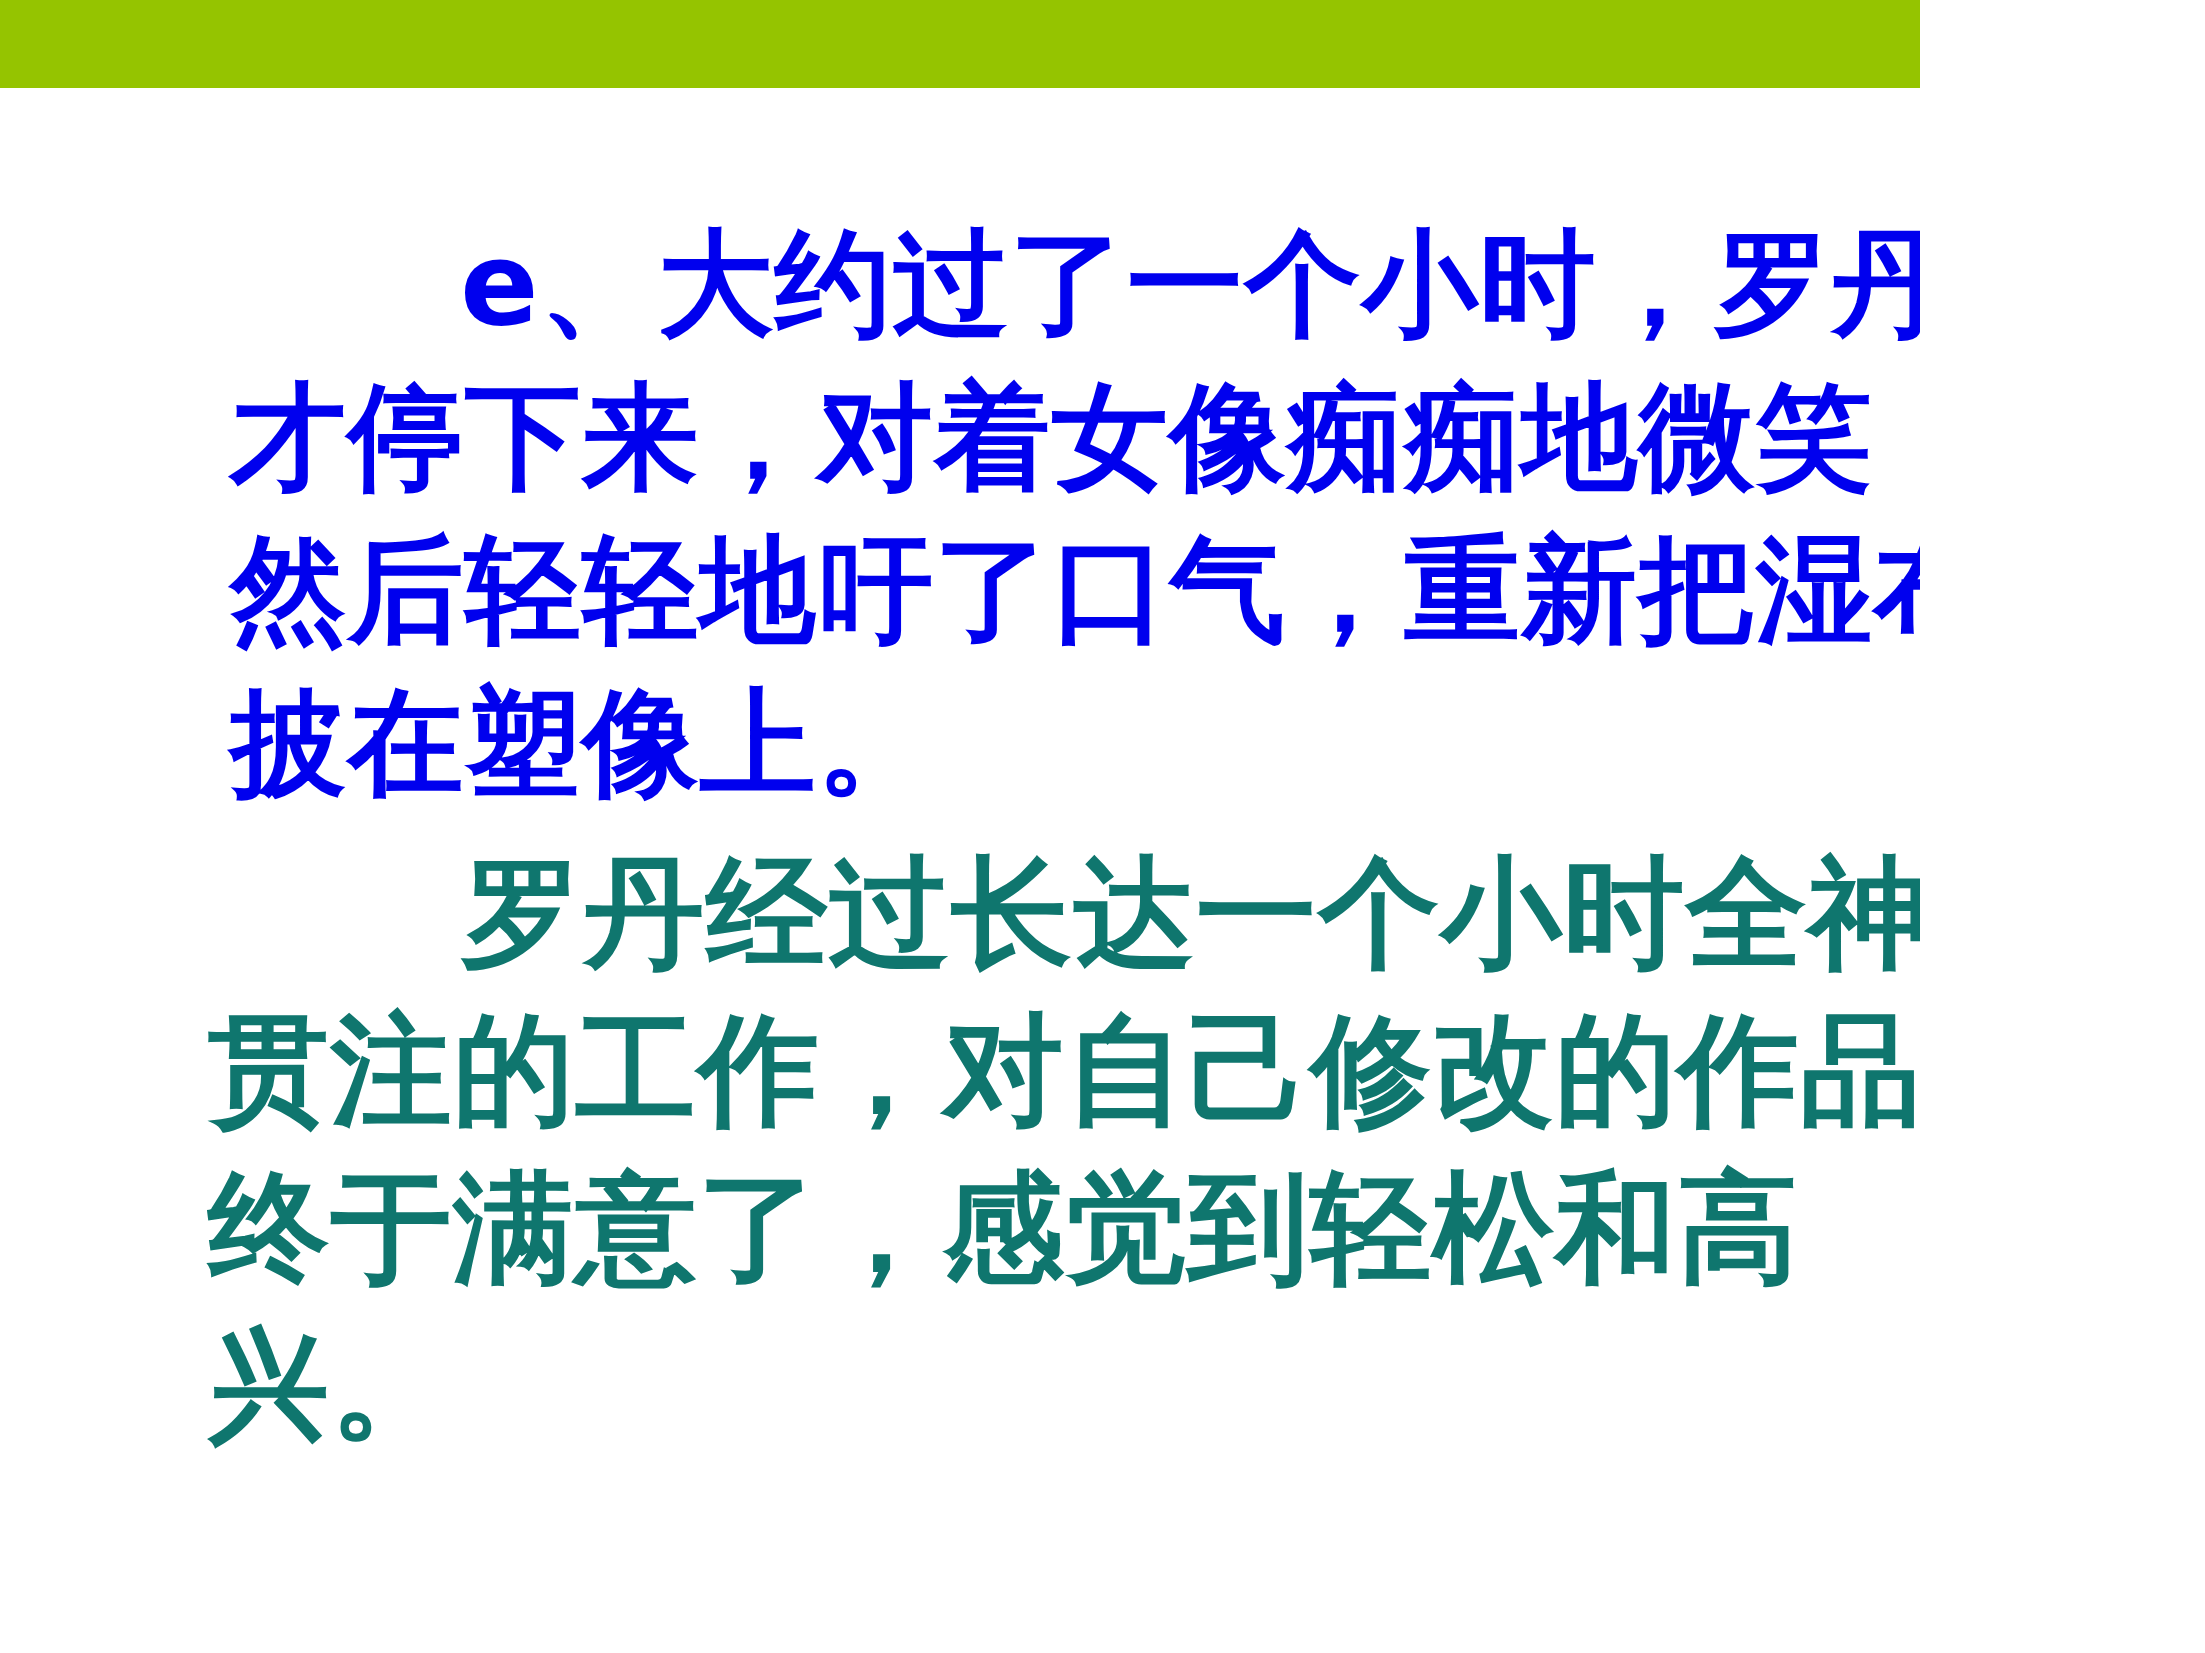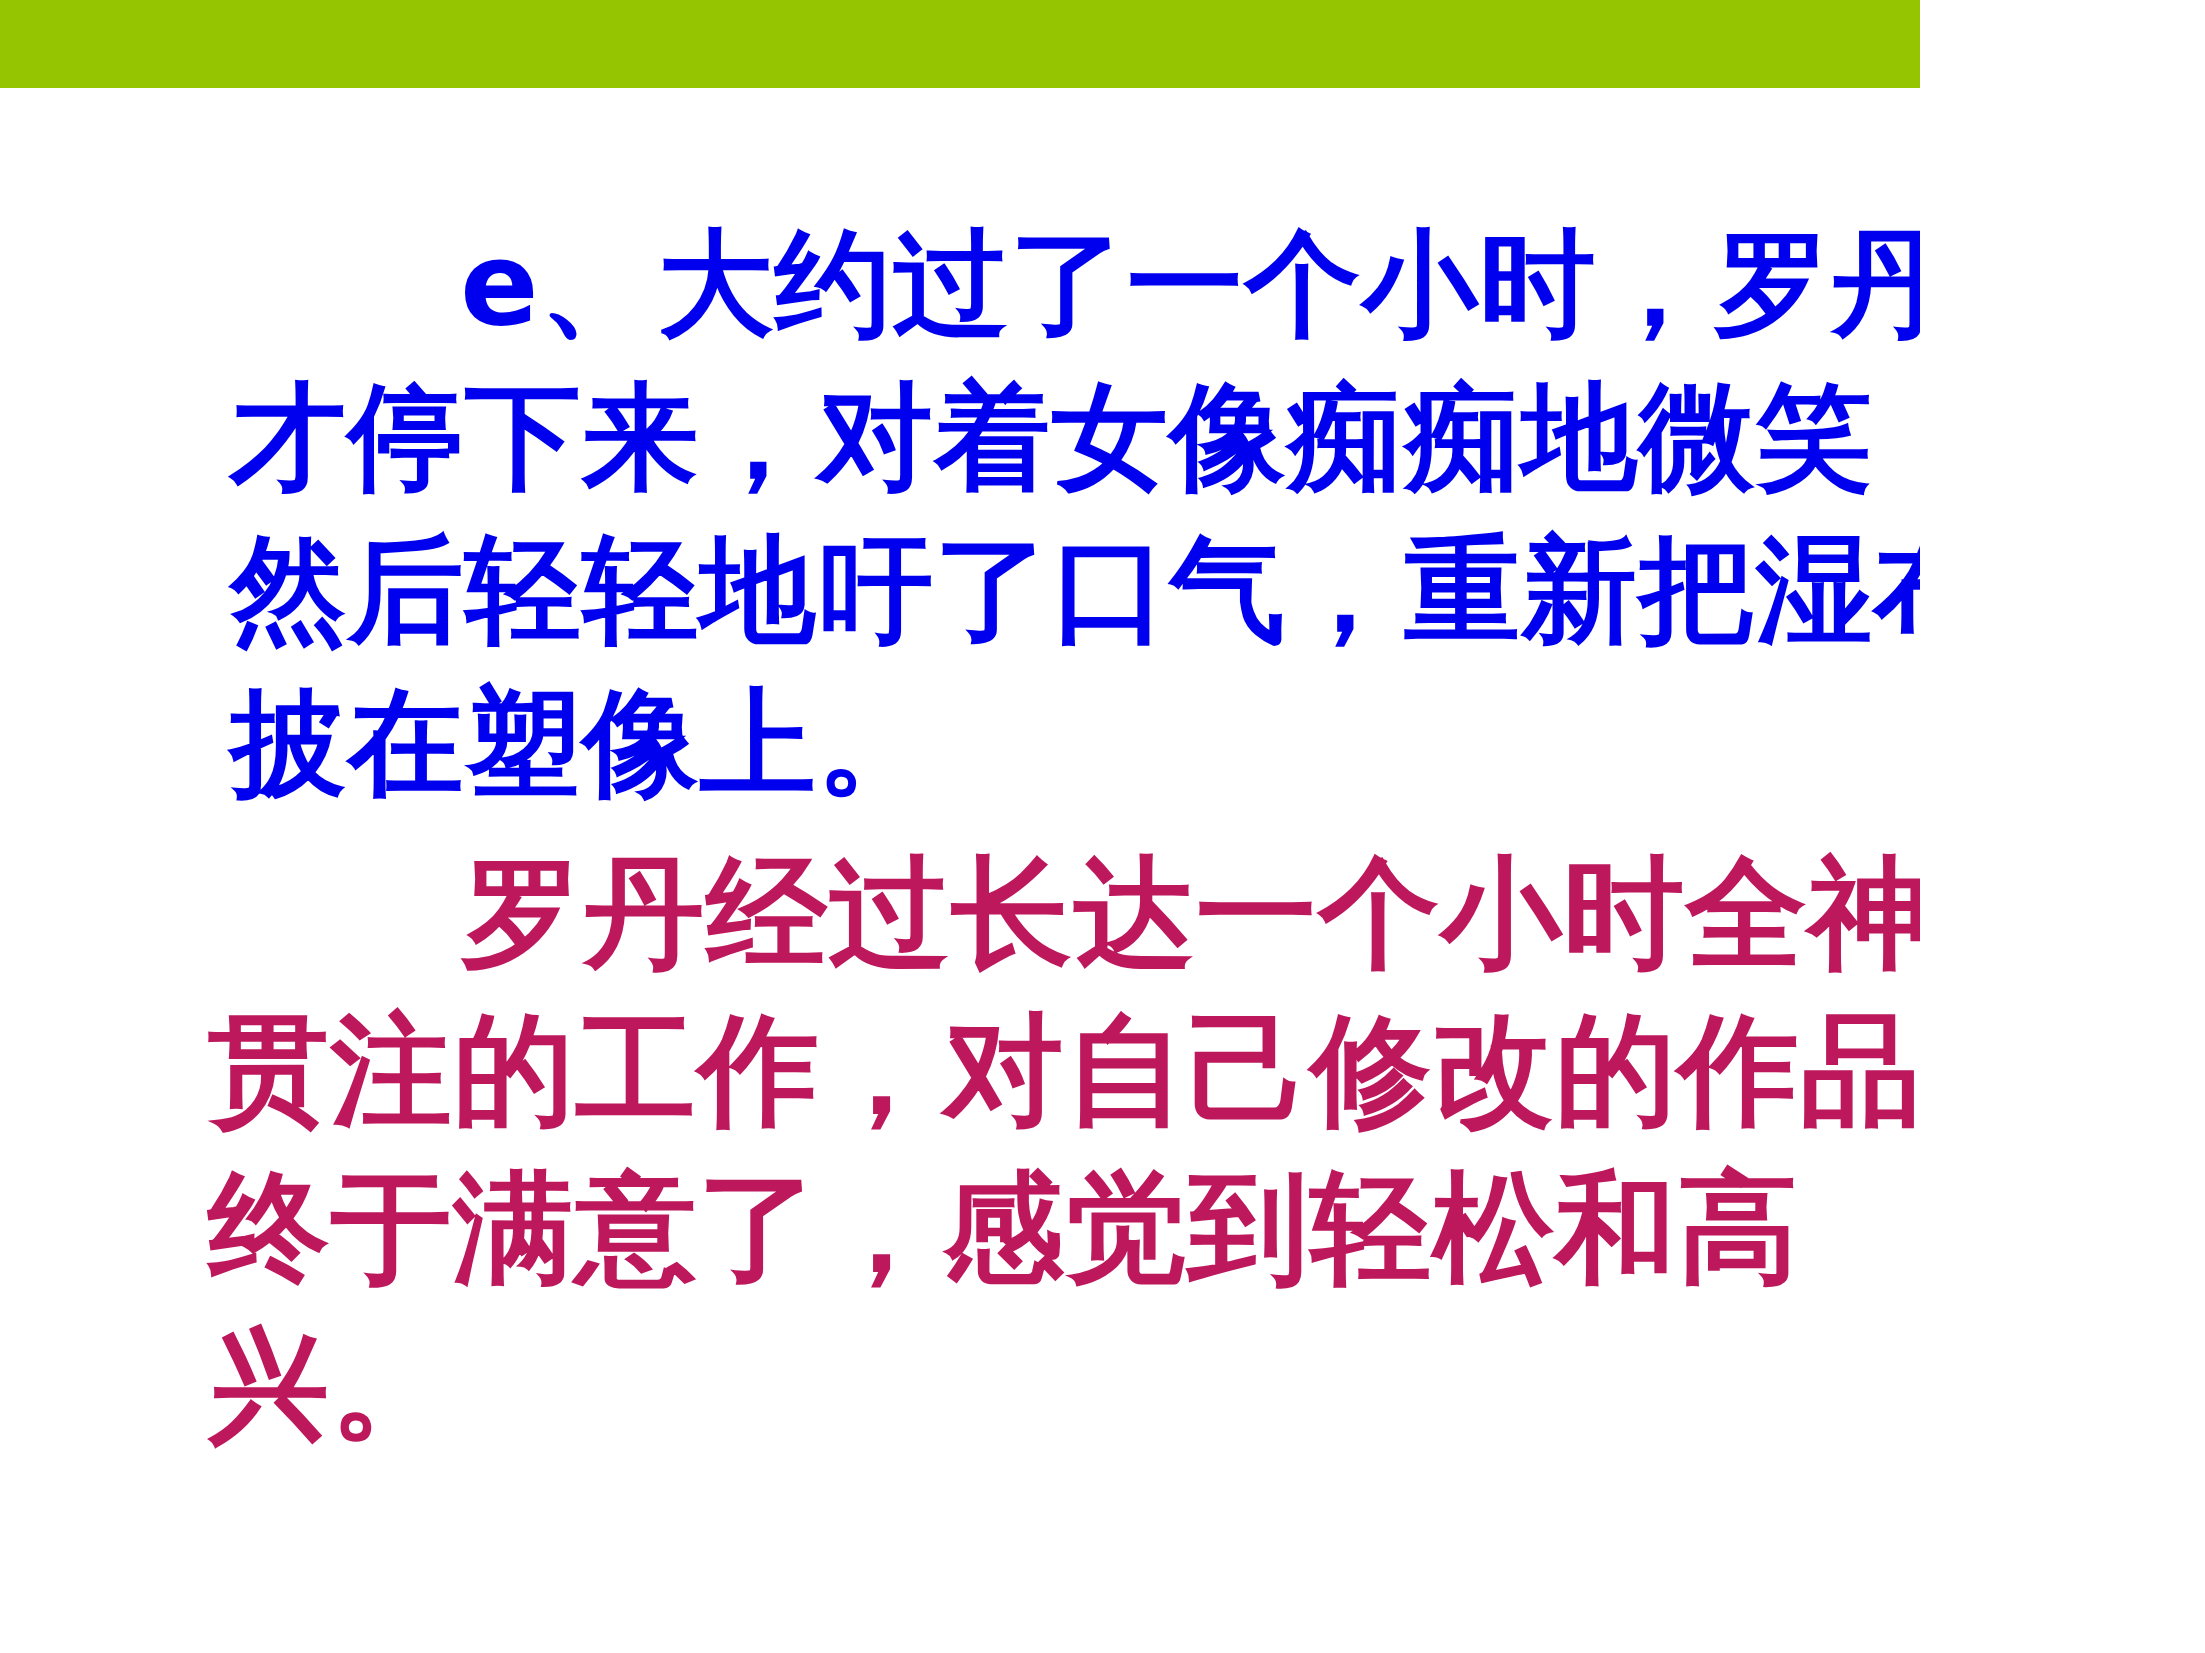--- a/index.html
+++ b/index.html
@@ -76,18 +76,18 @@
 <body>
 
 <div id="slide">
 
   <div id="top-band" style="background: rgb(149, 196, 0);"></div>
 
   <div id="content">
 
     <div class="para" id="para-blue" style="color: rgb(0, 0, 238);">e、大约过了一个小时，罗丹才停下来，对着女像痴痴地微笑，然后轻轻地吁了口气，重新把湿布披在塑像上。</div>
 
-    <div class="para" id="para-red" style="color: #be185d;">罗丹经过长达一个小时全神贯注的工作，对自己修改的作品终于满意了，感觉到轻松和高兴。</div>
+    <div class="para" id="para-red" style="color: #0f766e;">罗丹经过长达一个小时全神贯注的工作，对自己修改的作品终于满意了，感觉到轻松和高兴。</div>
 
   </div>
 
 </div>
 
 
 </body></html>

